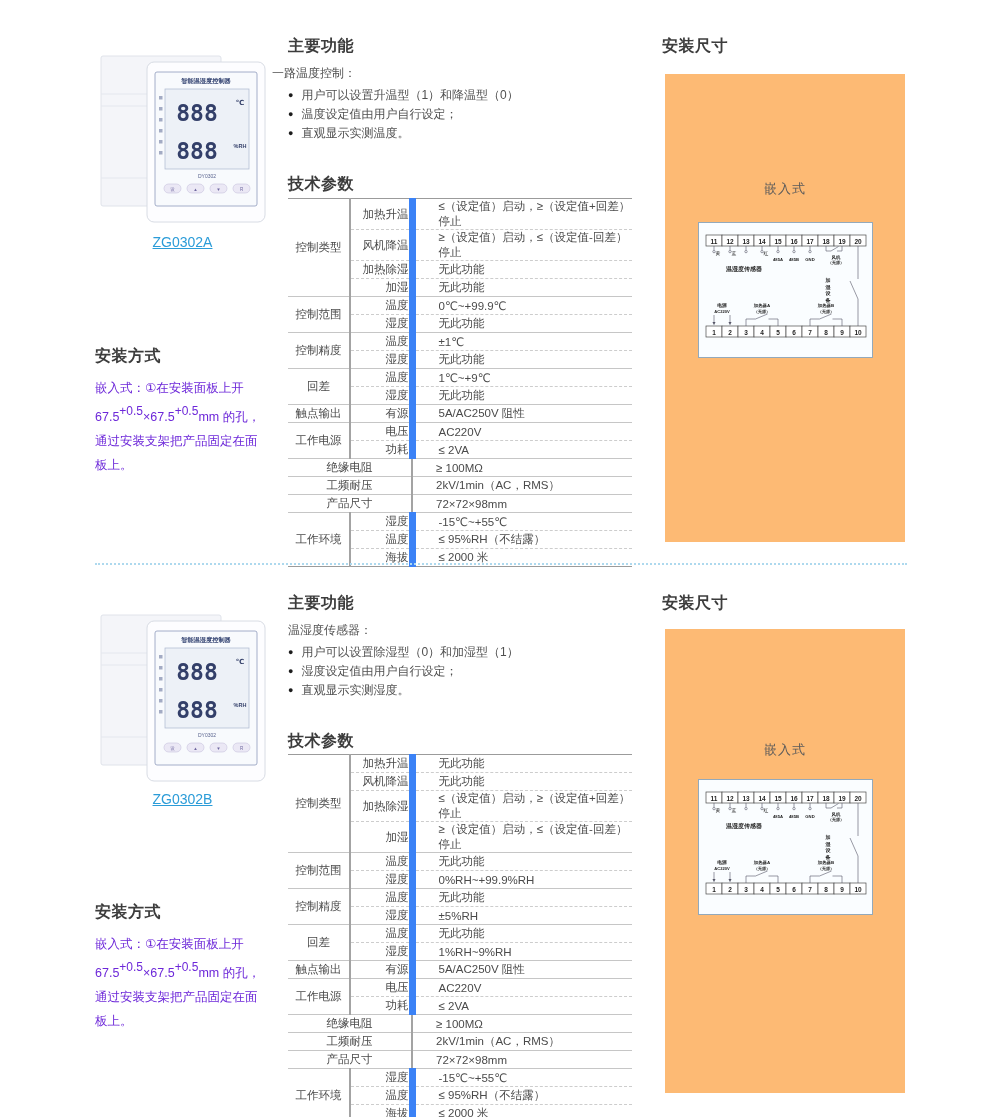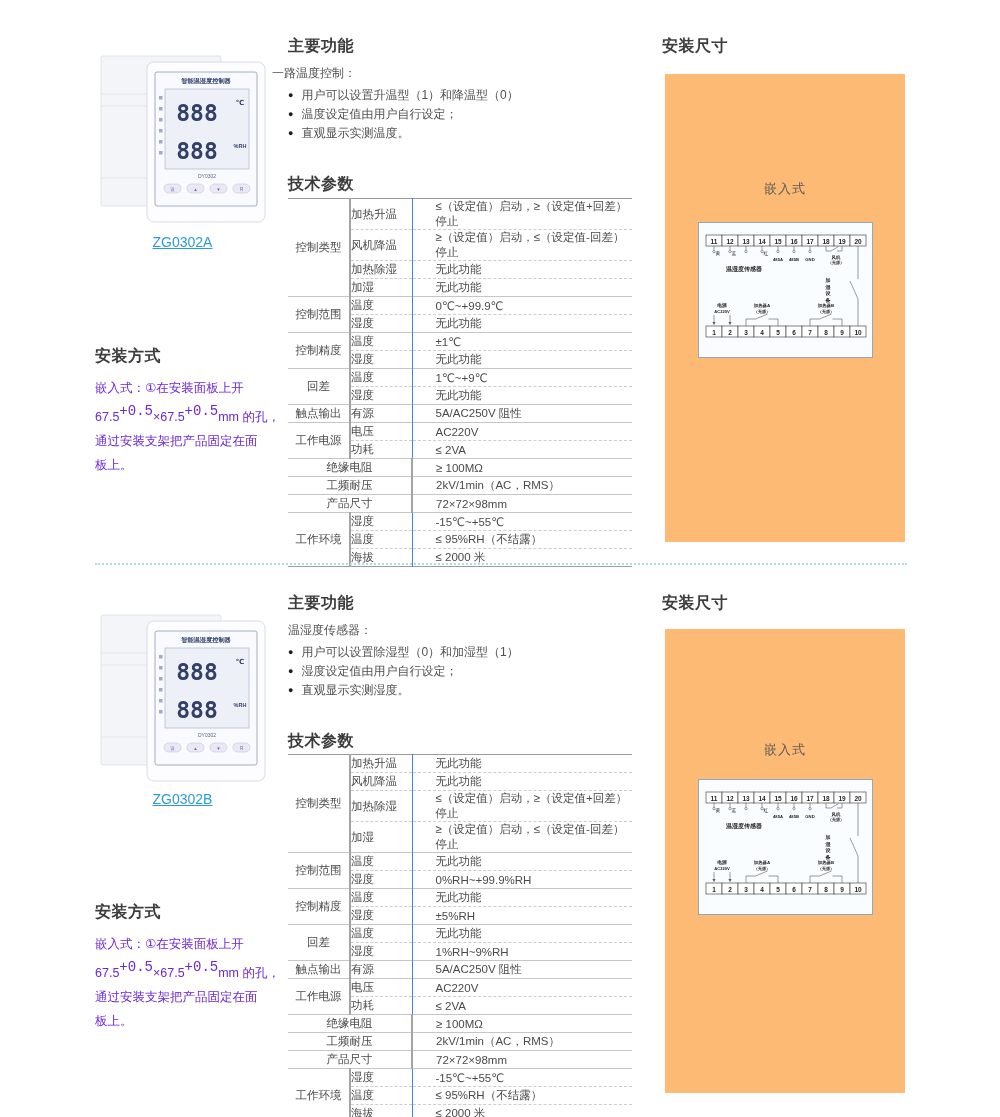--- a/index.html
+++ b/index.html
@@ -7,30 +7,30 @@
         font-family:"Liberation Sans","DejaVu Sans",sans-serif;overflow:hidden;}
   .abs{position:absolute;}
   .sec{position:absolute;left:0;width:1000px;height:555px;}
   .h1{font-size:16px;font-weight:bold;color:#3c3c3c;letter-spacing:0.5px;}
   .model{font-size:14px;color:#2b9cd8;text-align:center;text-decoration:underline;}
   .intro{font-size:12px;color:#4f4f4f;}
   .bullets{margin:0;padding:0;list-style:none;}
   .bullets li{display:flex;align-items:flex-start;font-size:12px;color:#4f4f4f;line-height:19px;}
   .dot{font-size:9px;line-height:19px;margin-right:8px;color:#1c1c1c;}
   .install-text{font-size:12.5px;color:#6d28d9;line-height:24px;}
-  .install-text sup{font-size:14px;position:relative;top:-1px;font-family:Liberation Mono, monospace;}
+  .install-text sup{font-size:12px;position:relative;top:-1px;}
   .panel{background:#fdba74;}
   .mode-label{font-size:13px;color:#5a5a5a;text-align:center;letter-spacing:1px;}
   .divider{border-top:2px dotted #aed9ee;height:0;}
   table.ptable{border-collapse:collapse;table-layout:fixed;width:344px;
     border-top:1px solid #9b9b9b;border-bottom:1px solid #9b9b9b;
     font-size:11.5px;color:#4a4a4a;}
   table.ptable td{height:17px;padding:0;vertical-align:middle;}
   table.ptable td.cg{text-align:center;border-right:2px solid #a3a3a3;}
-  table.ptable td.cs{text-align:left;border-right:1px solid #3b82f6;}
+  table.ptable td.cs{text-align:right;border-right:7px solid #3b82f6;}
   table.ptable td.cv{text-align:left;padding-left:23px;}
   table.ptable tr.gfirst td{border-top:1px solid #c6c6c6;}
   table.ptable tr.inner td{border-top:1px dashed #cdcdcd;}
 </style>
 </head>
 <body>
 
 <div class="page">
 
   <section class="sec" style="top:0;">

